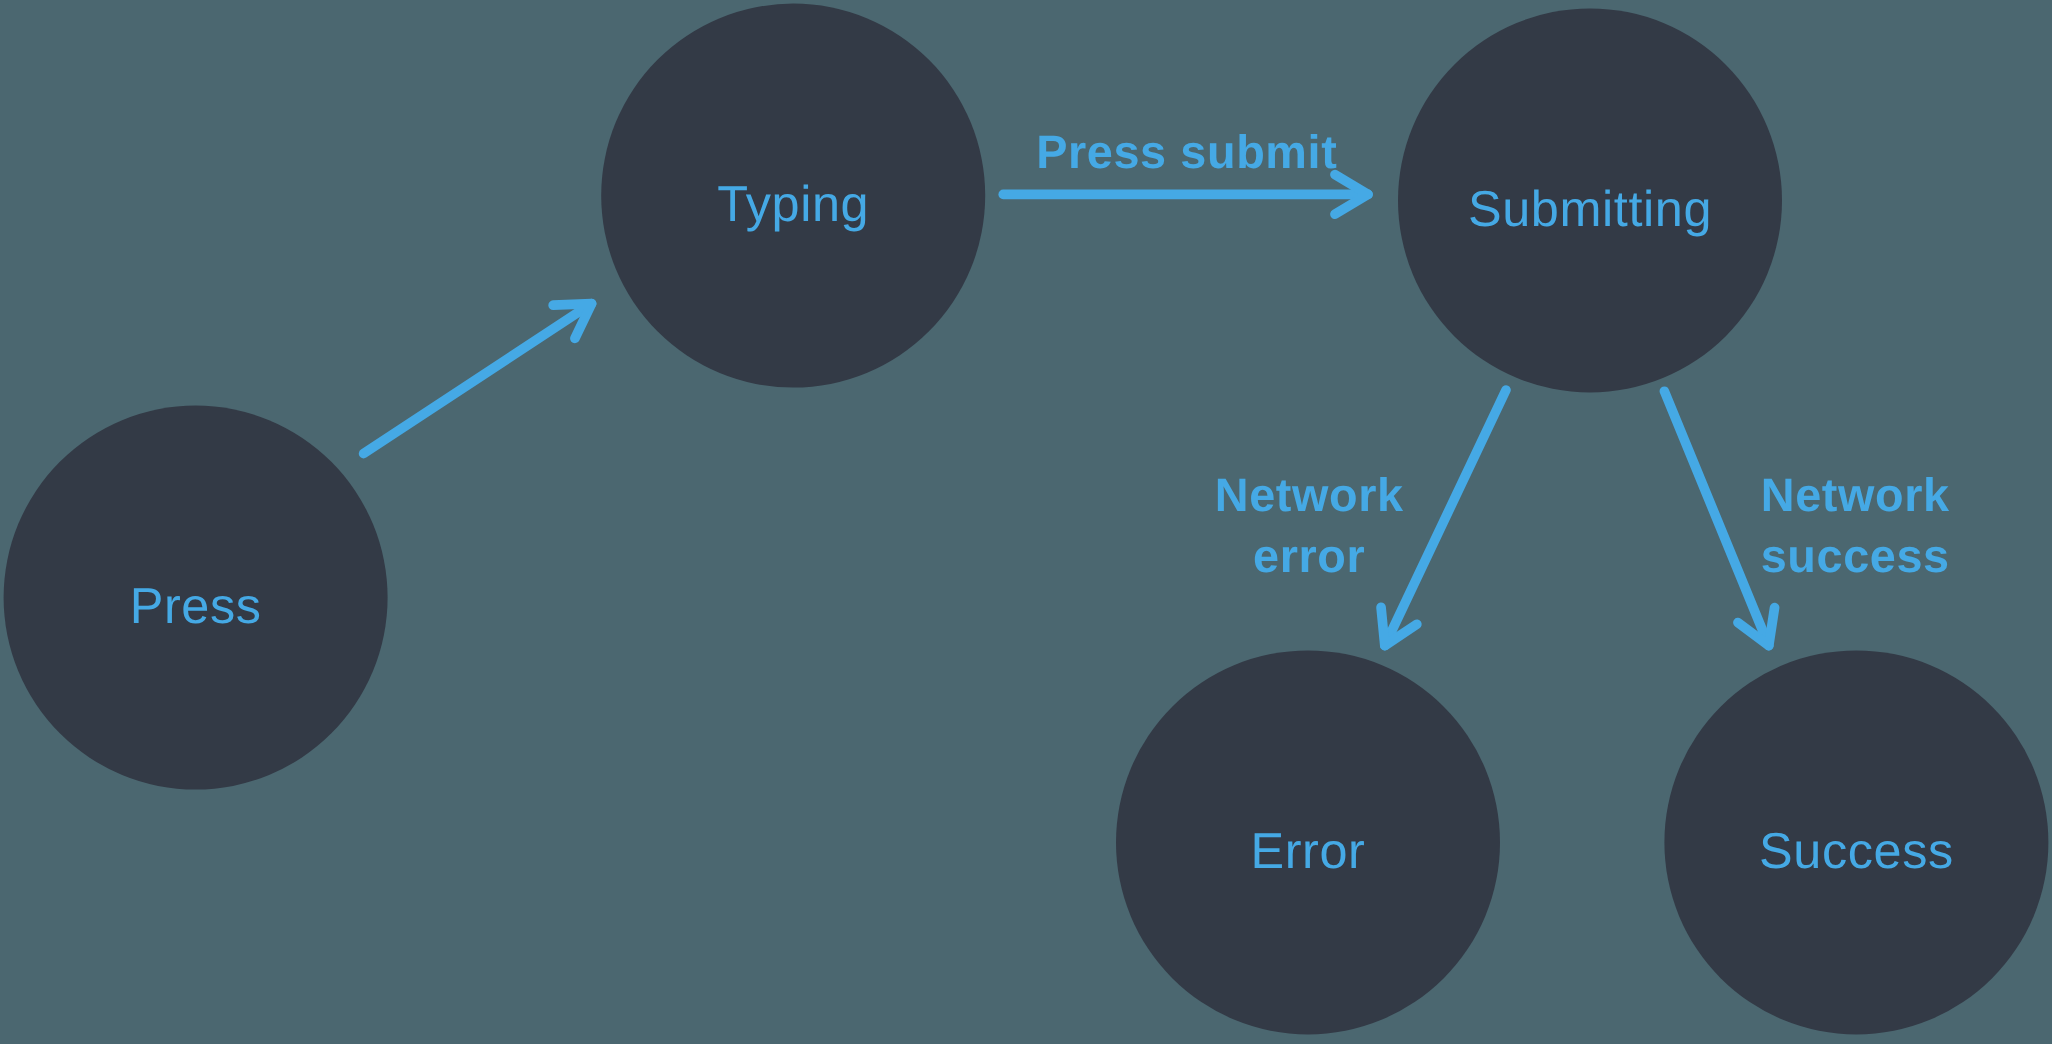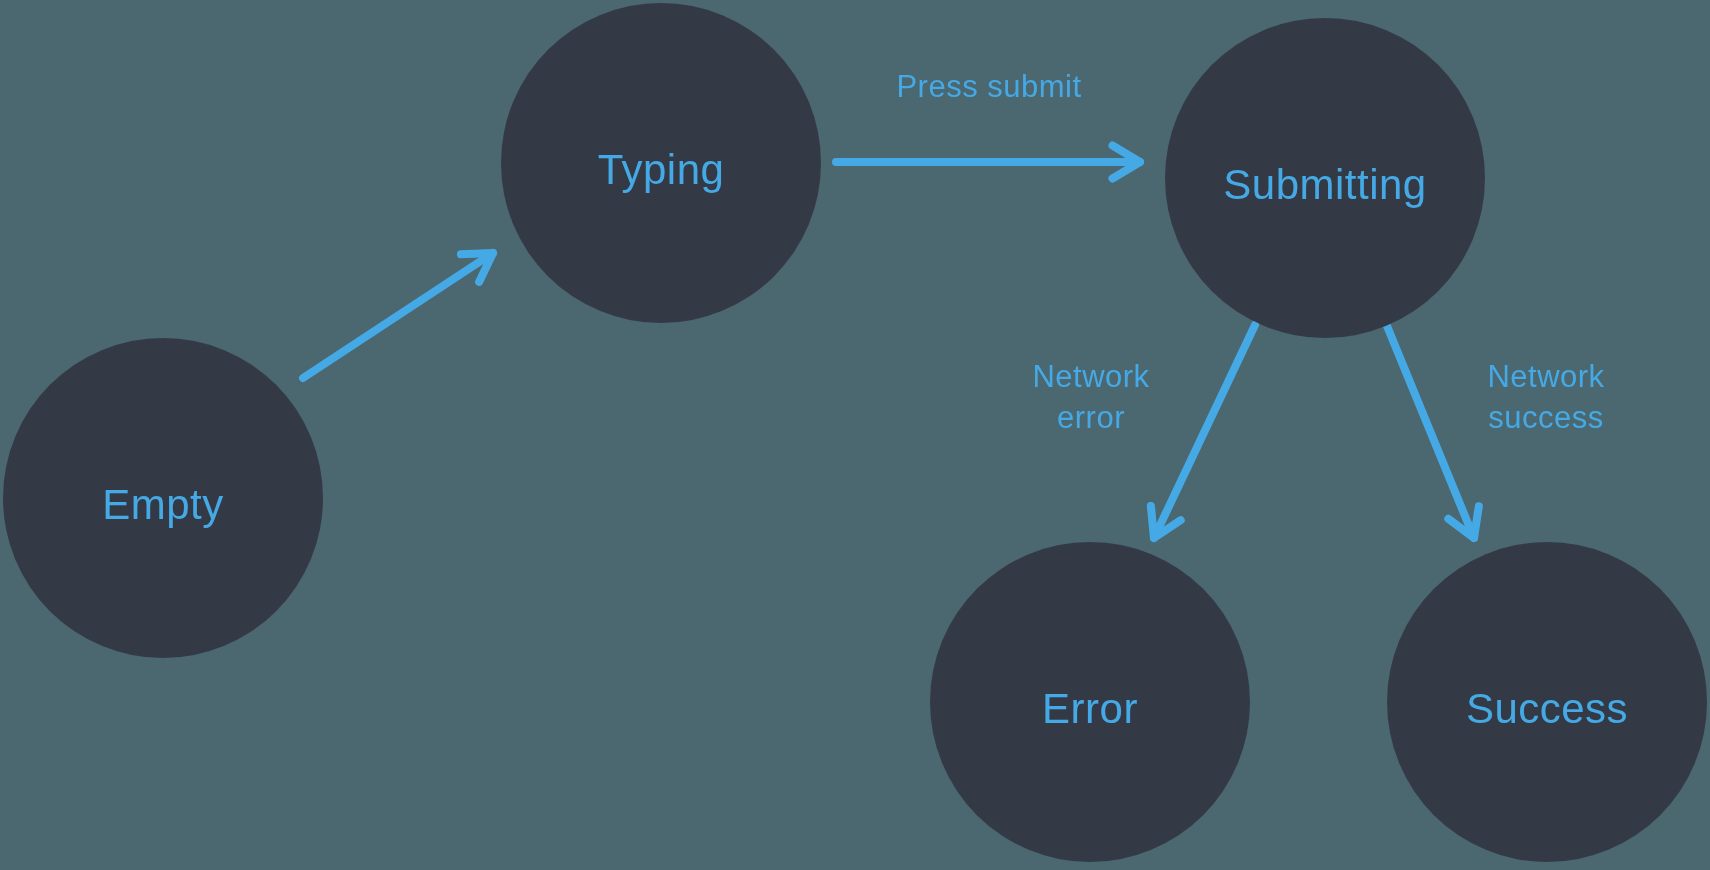--- a/index.html
+++ b/index.html
@@ -51,33 +51,34 @@
   }
   .node-label {
     color: var(--accent-blue);
     font-size: 42px;
     font-weight: 400;
     letter-spacing: 0.5px;
     white-space: nowrap;
   }
   .node-empty      { left: 3px;    top: 338px; }
   .node-typing     { left: 501px;  top: 3px;   }
-  .node-submitting { left: 1165px; top: 18px;   }
+  .node-submitting { left: 1165px; top: 7px;   }
   .node-error      { left: 930px;  top: 542px; }
   .node-success    { left: 1387px; top: 542px; }
   .edge-label {
     position: absolute;
     transform: translate(-50%, -50%);
     color: var(--accent-blue);
-    font-size: 31px;
-    font-weight: 400;
+    font-size: 39px;
+    font-weight: 700;
     letter-spacing: 0.5px;
     line-height: 1.32;
     text-align: center;
     white-space: pre-line;
+    margin-top: 41px;
   }
   .label-start-typing    { left: 330px;  top: 238px; }
   .label-press-submit    { left: 989px;  top: 87px;  }
   .label-network-error   { left: 1091px; top: 398px; }
   .label-network-success { left: 1546px; top: 398px; }
 </style>
 </head>
 <body>
 
 <div class="stage">
@@ -88,21 +89,21 @@
         <path class="arrowhead-path" d="M2,1.5 L9.5,6 L2,10.5"></path>
       </marker>
     </defs>
     <path class="edge-path" d="M303,378 L493,253" marker-end="url(#arrowhead)"></path>
     <path class="edge-path" d="M836,162 L1140,162" marker-end="url(#arrowhead)"></path>
     <path class="edge-path" d="M1255,325 L1154,538" marker-end="url(#arrowhead)"></path>
     <path class="edge-path" d="M1387,326 L1474,538" marker-end="url(#arrowhead)"></path>
   </svg>
 
   <div class="node node-empty">
-    <span class="node-label">Empty</span>
+    <span class="node-label">Press</span>
   </div>
 
   <div class="node node-typing">
     <span class="node-label">Typing</span>
   </div>
 
   <div class="node node-submitting">
     <span class="node-label">Submitting</span>
   </div>
 

